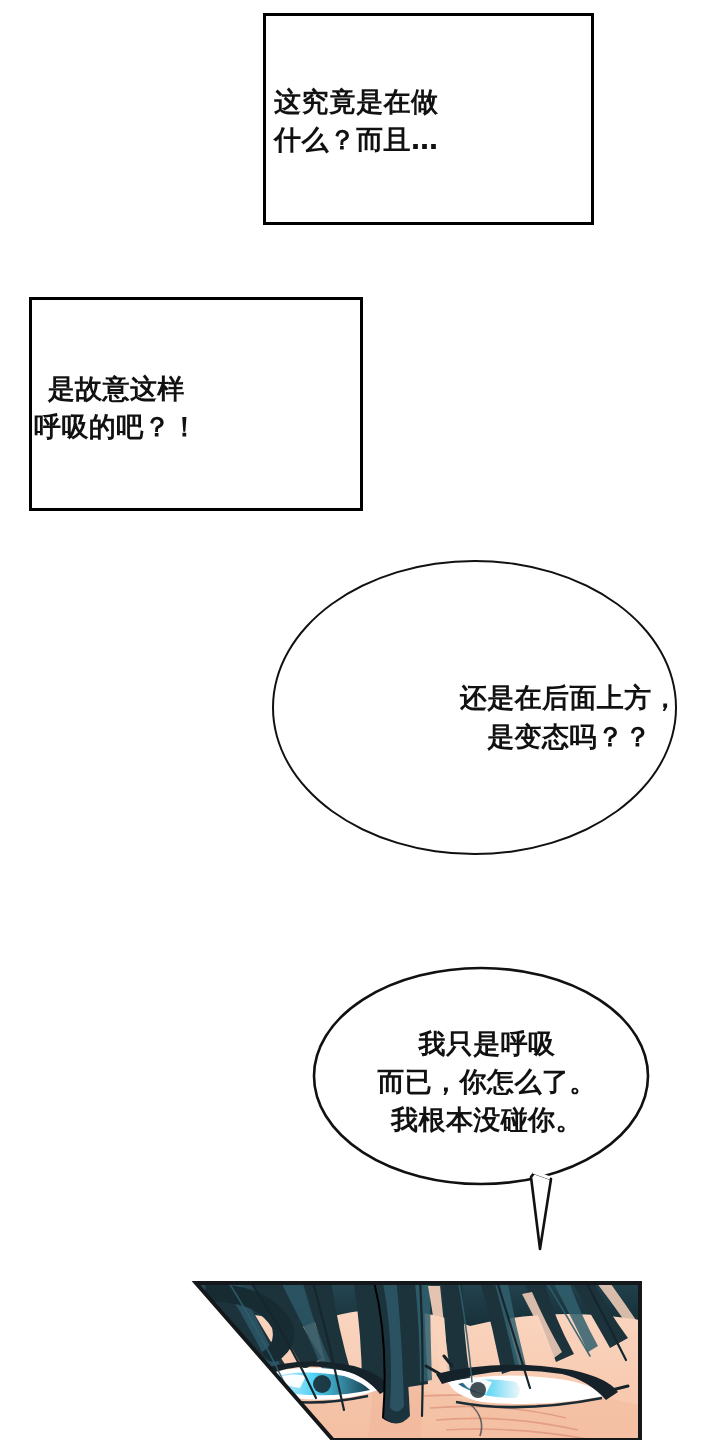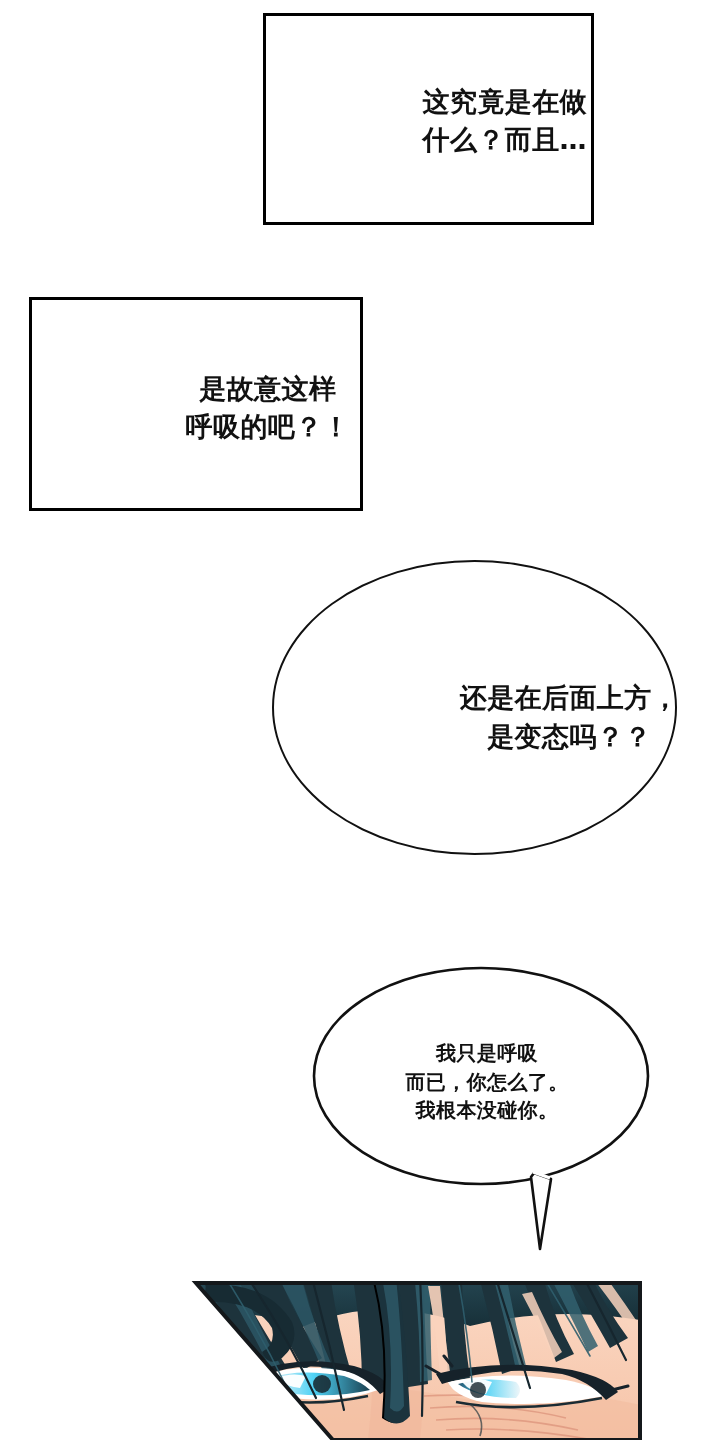--- a/index.html
+++ b/index.html
@@ -19,21 +19,21 @@
   }
 
   
   .caption-box {
     position: absolute;
     box-sizing: border-box;
     background: #ffffff;
     border: 3px solid #000000;
     display: flex;
     align-items: center;
-    justify-content: flex-end;
+    justify-content: flex-start;
   }
   .caption-text {
     font-family: "DejaVu Sans", "Liberation Sans", sans-serif;
     font-weight: 700;
     font-size: 27px;
     line-height: 1.42;
     color: #111111;
     text-align: center;
     letter-spacing: 0.4px;
     white-space: pre-line;
@@ -112,21 +112,21 @@
     position: absolute;
     left: 0;
     top: 0;
     width: 370px;
     height: 232px;
     display: flex;
     align-items: center;
     justify-content: center;
     font-family: "DejaVu Sans", "Liberation Sans", sans-serif;
     font-weight: 700;
-    font-size: 20px;
+    font-size: 27px;
     line-height: 1.42;
     color: #111111;
     text-align: center;
     letter-spacing: 0.4px;
     white-space: pre-line;
     transform: translate(2px, 6px);
   }
 
   
   #art-panel {

